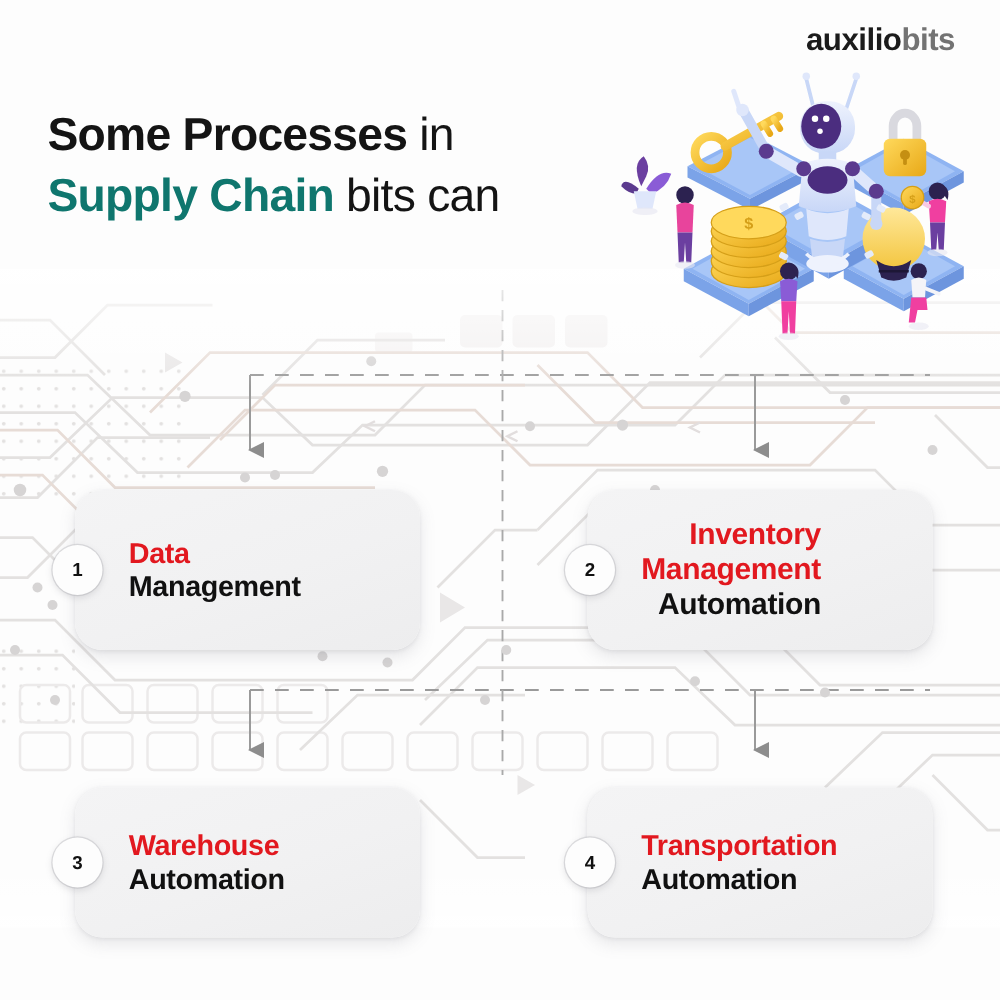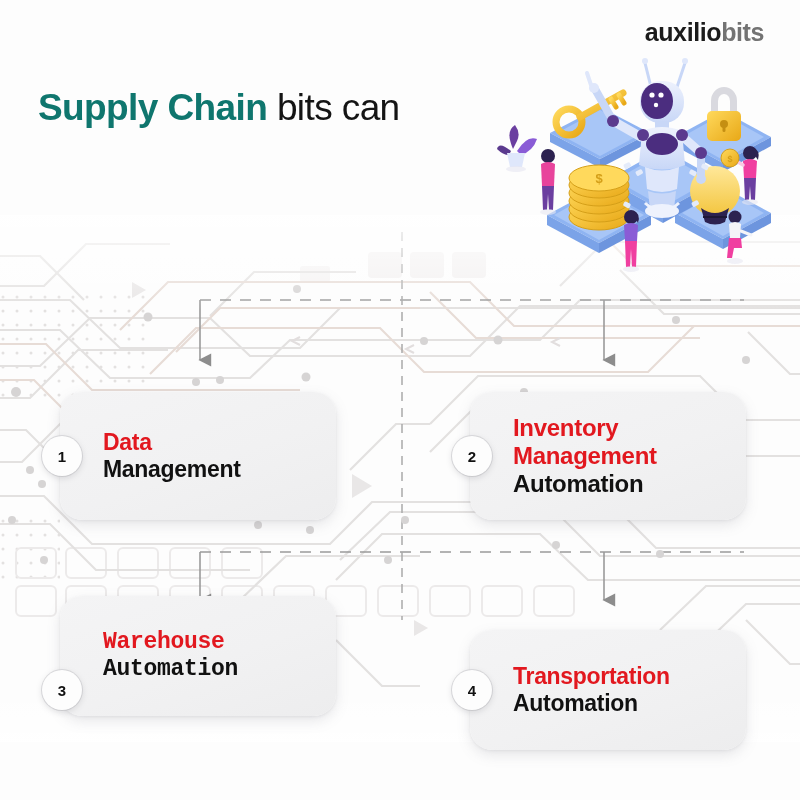--- a/index.html
+++ b/index.html
@@ -68,22 +68,22 @@
     width:40px; height:40px; border-radius:50%;
     background:#fdfdfd;
     box-shadow:0 2px 6px rgba(110,110,120,0.22), 0 0 0 1px rgba(190,190,196,0.45);
     display:flex; align-items:center; justify-content:center;
     font-size:15px; font-weight:bold; color:#111111;
     z-index:5;
   }
 
   
   #card-1 { left:60px;  top:392px; width:276px; height:128px; }
-  #card-2 { left:470px; top:392px; width:276px; height:128px; }
-  #card-3 { left:60px;  top:596px; width:276px; height:120px;font-family:Liberation Mono, monospace; }
+  #card-2 { left:470px; top:392px; width:276px; height:128px;text-align:right; }
+  #card-3 { left:60px;  top:630px; width:276px; height:120px; }
   #card-4 { left:470px; top:630px; width:276px; height:120px; }
 
   #badge-1 { left:42px;  top:436px; }
   #badge-2 { left:452px; top:436px; }
   #badge-3 { left:42px;  top:670px; }
   #badge-4 { left:452px; top:670px; }
 
   .fs-26 { font-size:23px; }
   .fs-24 { font-size:24px; }
 </style>
@@ -237,20 +237,23 @@
     <rect x="0" y="688" width="800" height="60" fill="url(#fadeBot)"></rect>
     <rect x="0" y="742" width="800" height="60" fill="#fdfdfd"></rect>
   </svg>
 
   <div class="logo">
     <span class="part-a">auxilio</span><span class="part-b">bits</span>
   </div>
 
   <div class="headline">
     <span class="ln">
+      <span class="hl-bold">Some Processes</span><span class="hl-reg"> in</span>
+    </span>
+    <span class="ln">
       <span class="hl-red">Supply Chain</span><span class="hl-reg"> bits can</span>
     </span>
   </div>
 
   <svg class="illustration" viewBox="0 0 300 235" xmlns="http://www.w3.org/2000/svg">
     <defs>
       <linearGradient id="gold" x1="0" y1="0" x2="1" y2="1">
         <stop offset="0%" stop-color="#ffd95c"></stop>
           <stop offset="100%" stop-color="#e8a817"></stop>
       </linearGradient>

